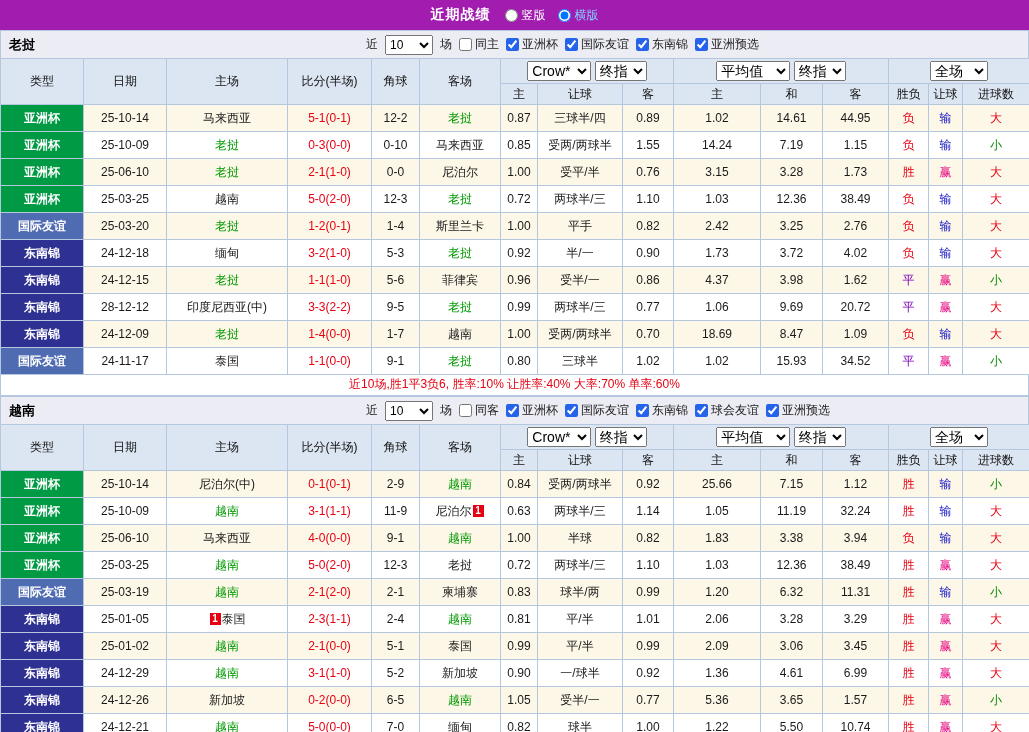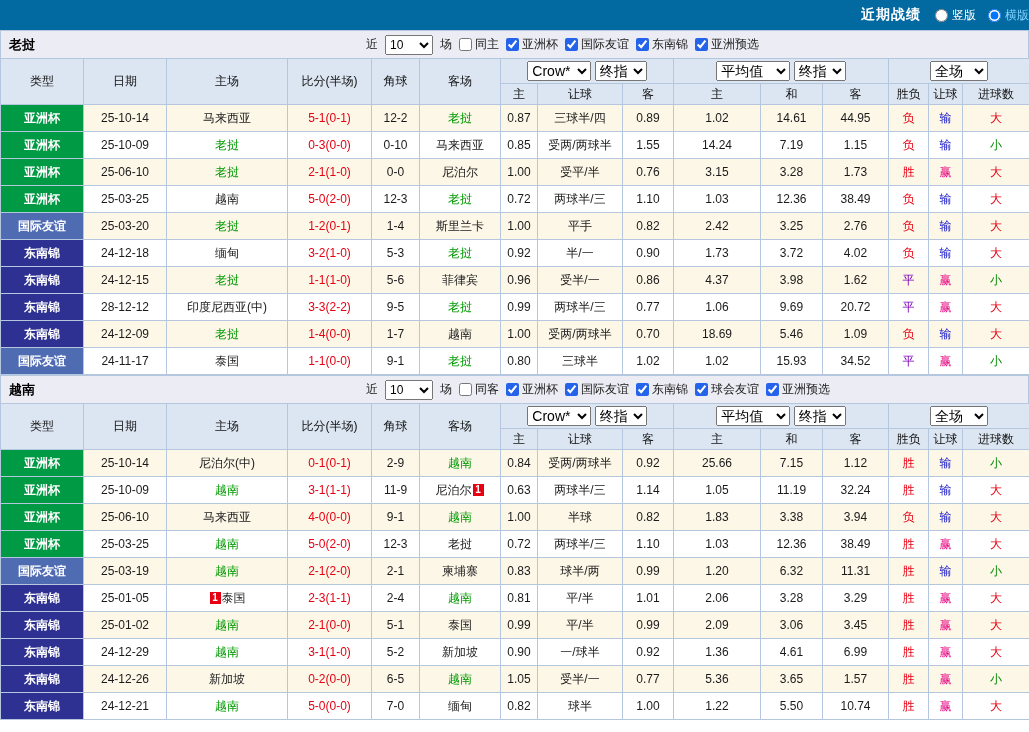--- a/index.html
+++ b/index.html
@@ -1,21 +1,21 @@
 <!DOCTYPE html>
 <html><head>
 <meta charset="utf-8">
 <style>
   html,body{margin:0;padding:0}
   body{
     width:1029px;height:732px;overflow:hidden;background:#fff;
     font-family:"Liberation Sans","DejaVu Sans",sans-serif;font-size:12px;color:#1a1a1a;
   }
   
-  .topbar{height:30px;background:#0369a1;color:#fff;display:flex;align-items:center;justify-content:flex-end;gap:14px}
+  .topbar{height:30px;background:#a21caf;color:#fff;display:flex;align-items:center;justify-content:center;gap:14px}
   .topbar .title{font-size:14px;font-weight:bold;letter-spacing:1px}
   .layout-switch{display:flex;gap:12px;align-items:center}
   .layout-switch label{display:inline-flex;align-items:center;gap:4px;cursor:pointer}
   .layout-switch input{margin:0;width:13px;height:13px}
   .layout-switch label.sel span{color:#7fd2ff}
   
   section{display:block}
   .ctrl{height:27px;background:#ececf4;border:1px solid #b4c7de;border-bottom:none;position:relative;display:flex;align-items:center}
   .team{font-weight:bold;font-size:13px;margin-left:8px;color:#000}
   .filters{position:absolute;left:365px;display:flex;align-items:center;gap:7px;white-space:nowrap}
@@ -277,21 +277,21 @@
           <td class="type" style="background: rgb(46, 49, 146);">东南锦</td>
           <td>24-12-09</td>
           <td><span class="tg">老挝</span></td>
           <td class="score">1-4(0-0)</td>
           <td>1-7</td>
           <td><span class="">越南</span></td>
           <td>1.00</td>
           <td>受两/两球半</td>
           <td>0.70</td>
           <td>18.69</td>
-          <td>5.46</td>
+          <td>8.47</td>
           <td>1.09</td>
           <td style="color: rgb(230, 0, 18);">负</td>
           <td style="color: rgb(20, 20, 200);">输</td>
           <td style="color: rgb(230, 0, 18);">大</td>
         </tr>
         <tr>
           <td class="type" style="background: rgb(79, 107, 178);">国际友谊</td>
           <td>24-11-17</td>
           <td><span class="">泰国</span></td>
           <td class="score">1-1(0-0)</td>
@@ -302,20 +302,21 @@
           <td>1.02</td>
           <td>1.02</td>
           <td>15.93</td>
           <td>34.52</td>
           <td style="color: rgb(125, 0, 184);">平</td>
           <td style="color: rgb(230, 0, 126);">赢</td>
           <td style="color: rgb(0, 138, 0);">小</td>
         </tr>
       </tbody>
   </table>
+  <div class="summary"><span style="color: rgb(230, 0, 18);">近10场,胜1平3负6, </span><span style="color: rgb(230, 0, 18);">胜率:10% </span><span style="color: rgb(230, 0, 18);">让胜率:40% </span><span style="color: rgb(230, 0, 18);">大率:70% </span><span style="color: rgb(230, 0, 18);">单率:60%</span></div>
 </section>
 
 <section>
   <div class="ctrl">
     <span class="team">越南</span>
     <div class="filters">
         <span>近</span>
         <select><option>10</option></select>
         <span>场</span>
         <label>

